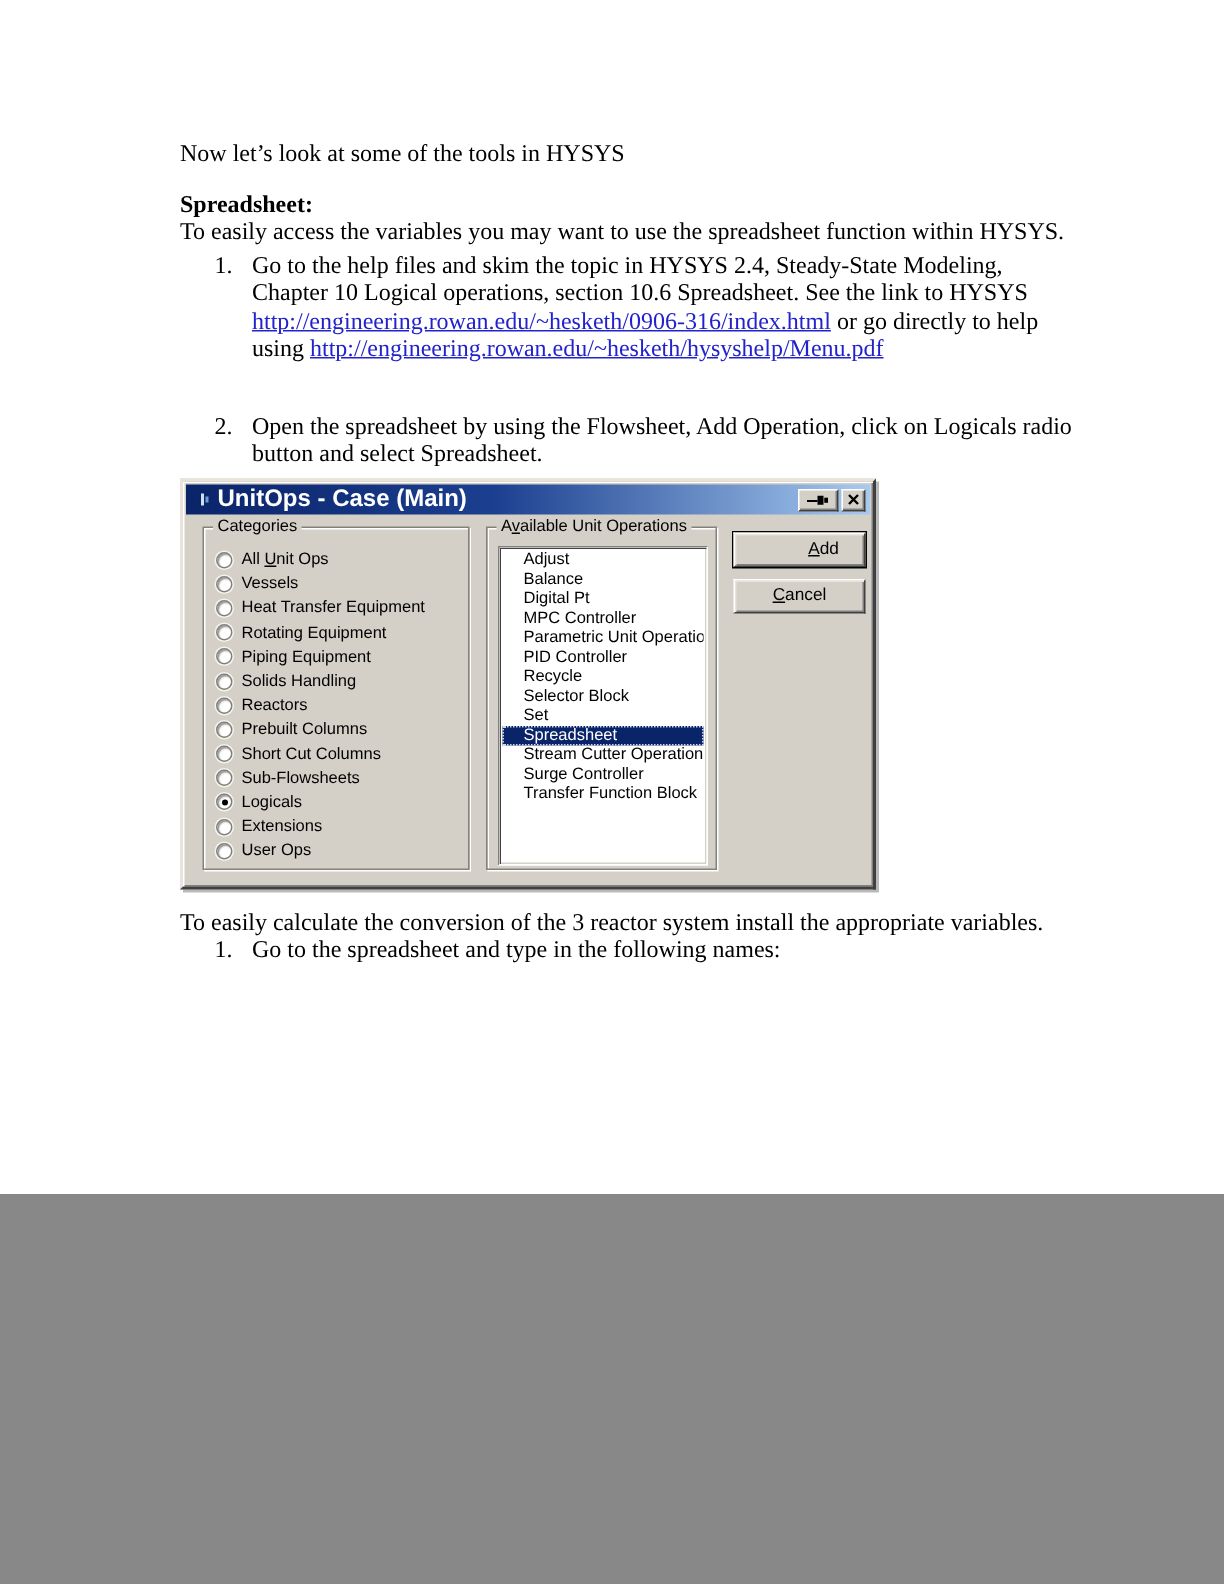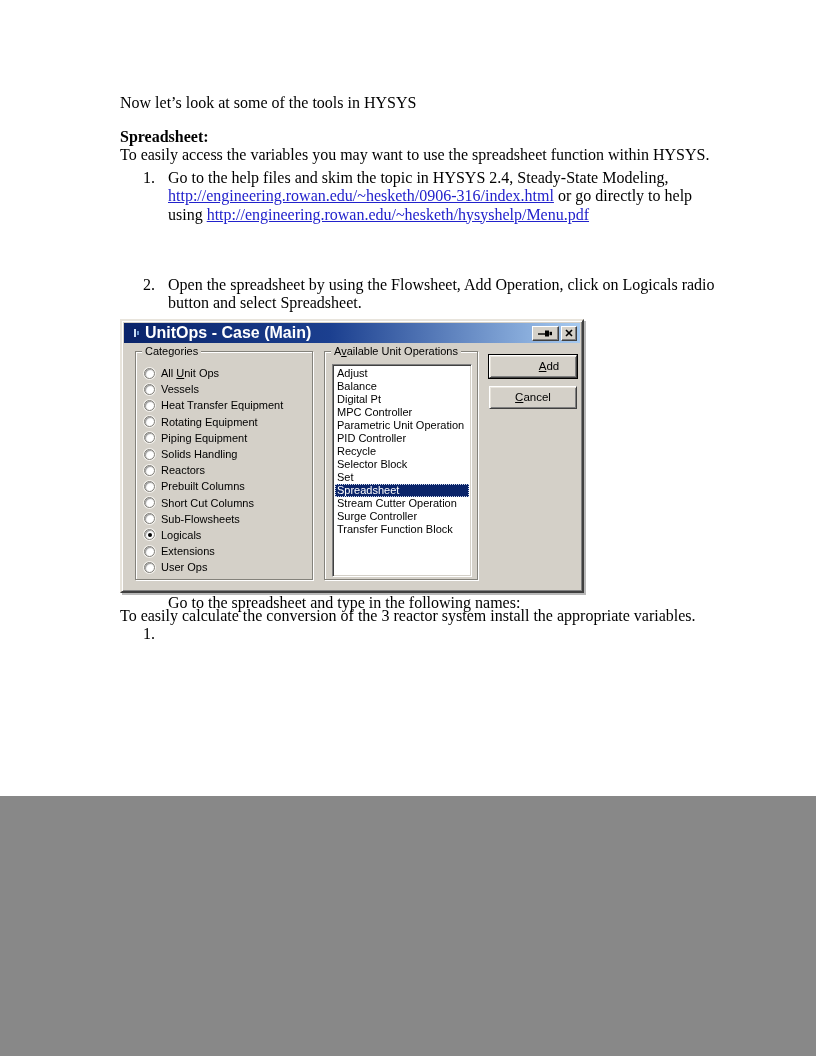--- a/index.html
+++ b/index.html
@@ -64,21 +64,21 @@
   }
   .radio-label { white-space:nowrap; }
 
   .listbox {
     position:absolute; left:7px; top:12px; width:140px; height:213px;
     background:#fff; overflow:hidden;
     border:1px solid; border-color:#808080 #ffffff #ffffff #808080;
     box-shadow: inset 1px 1px 0 #404040, inset -1px -1px 0 #d4d0c8;
     padding:2px 2px 0 2px; cursor:default;
   }
-  .lb-item { height:13px; line-height:13px; padding-left:2px; white-space:nowrap; overflow:hidden; }
+  .lb-item { height:13px; line-height:13px; padding-left:14px; white-space:nowrap; overflow:hidden; }
   .lb-item.selected {
     background:#0a246a; color:#fff;
     outline:1px dotted #cfd8ea; outline-offset:-1px;
   }
 
   .win-btn {
     position:absolute; left:367px; width:88px; height:23px;
     background:#d4d0c8; color:#000;
     font-family:"Liberation Sans", sans-serif; font-size:11.5px;
     border:1px solid; border-color:#ffffff #404040 #404040 #ffffff;
@@ -98,20 +98,21 @@
 <div id="page">
 
   <div class="bodytext" style="left:120px; top:94px;">Now let’s look at some of the tools in HYSYS</div>
 
   <div class="bodytext bold" style="left:120px; top:128px;">Spreadsheet:</div>
   <div class="bodytext" style="left:120px; top:146px;">To easily access the variables you may want to use the spreadsheet function within HYSYS.</div>
 
   <div class="bodytext" style="left:143px; top:169px;">1.</div>
   <div class="bodytext" style="left:168px; top:169px;">
     <div>Go to the help files and skim the topic in HYSYS 2.4, Steady-State Modeling,</div>
+    <div>Chapter 10 Logical operations, section 10.6 Spreadsheet.  See the link to HYSYS</div>
     <div><a class="doclink">http://engineering.rowan.edu/~hesketh/0906-316/index.html</a><span> or go directly to help</span></div>
     <div><span>using </span><a class="doclink">http://engineering.rowan.edu/~hesketh/hysyshelp/Menu.pdf</a></div>
   </div>
 
   <div class="bodytext" style="left:143px; top:276px;">2.</div>
   <div class="bodytext" style="left:168px; top:276px;">
     <div>Open the spreadsheet by using the Flowsheet, Add Operation, click on Logicals radio</div>
     <div>button and select Spreadsheet.</div>
   </div>
 
@@ -219,16 +220,16 @@
           <div class="lb-item">Transfer Function Block</div>
         </div>
     </div>
 
     <div class="win-btn default" id="btn-add"><u>A</u>dd</div>
     <div class="win-btn" id="btn-cancel"><u>C</u>ancel</div>
   </div>
 
   <div class="bodytext" style="left:120px; top:607px;">To easily calculate the conversion of the 3 reactor system install the appropriate variables.</div>
   <div class="bodytext" style="left:143px; top:625px;">1.</div>
-  <div class="bodytext" style="left:168px; top:594px;">Go to the spreadsheet and type in the following names:</div>
+  <div class="bodytext" style="left:168px; top:625px;">Go to the spreadsheet and type in the following names:</div>
 
   <div id="pagenum">2</div>
 </div>
 
 </body></html>

